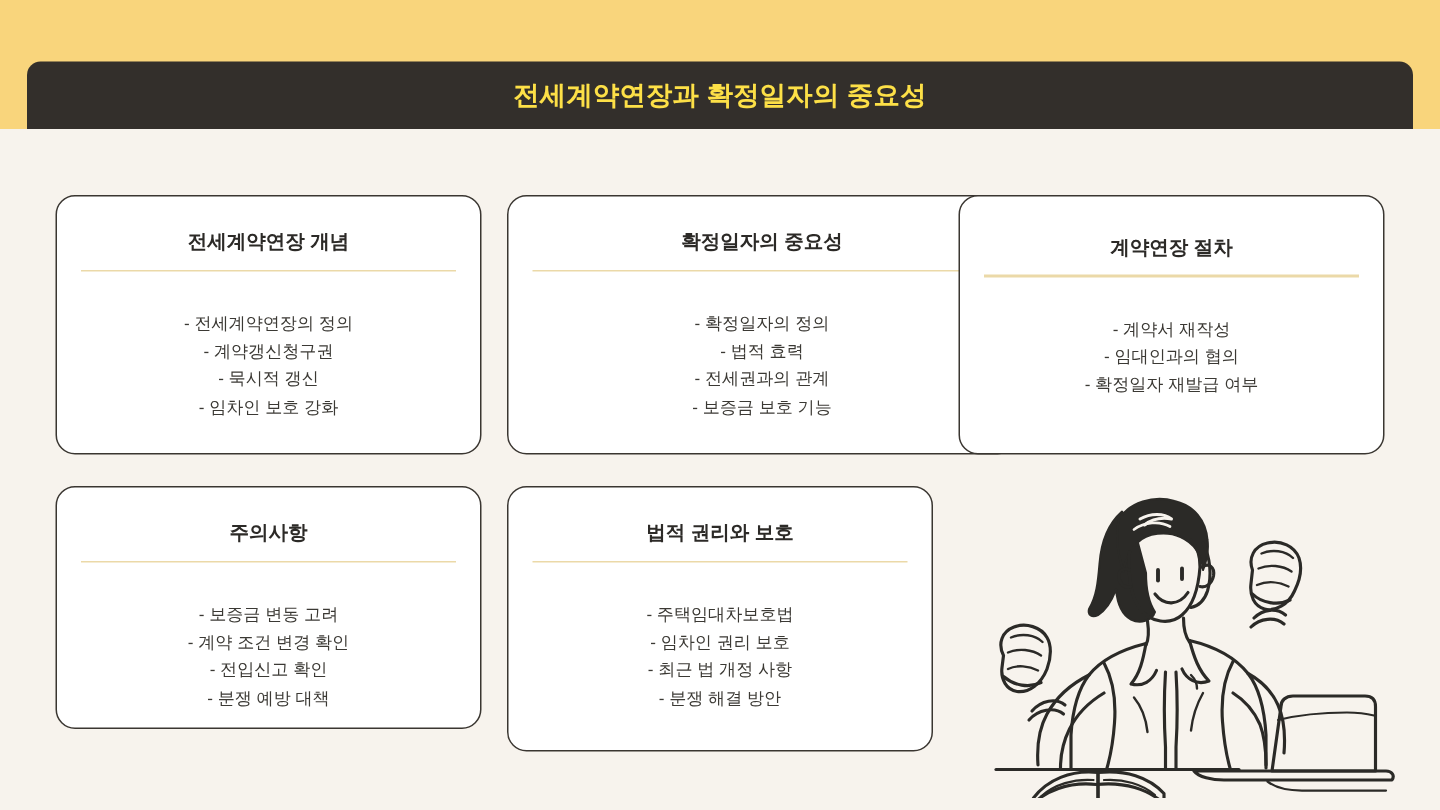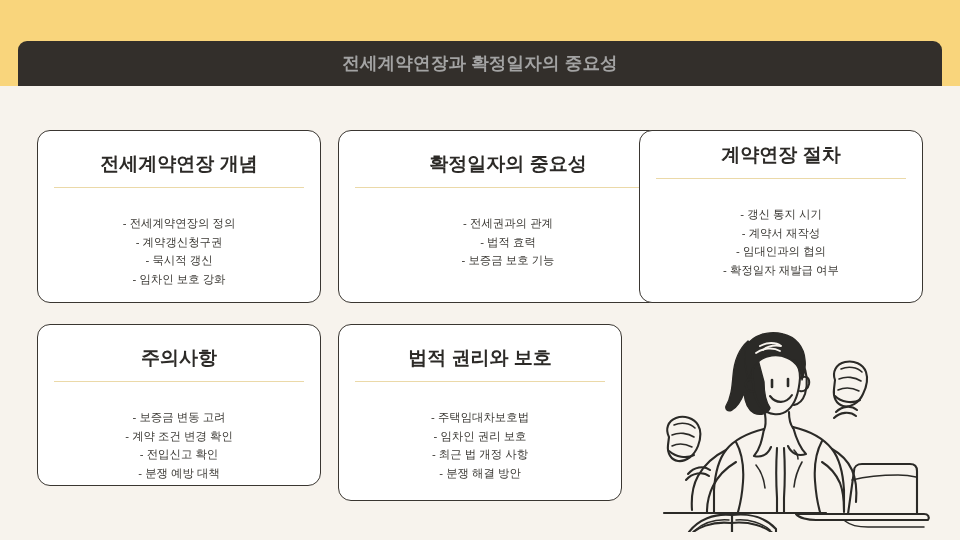--- a/index.html
+++ b/index.html
@@ -37,42 +37,42 @@
     top: 41px;
     width: 924px;
     height: 45px;
     background: #332F2B;
     border-radius: 9px 9px 0 0;
     display: flex;
     align-items: center;
     justify-content: center;
   }
   #title-text {
-    color: #a3a3a3;
+    color: #fde047;
     font-size: 17.5px;
     font-weight: bold;
     letter-spacing: 0.2px;
     line-height: 1;
     white-space: nowrap;
   }
 
   
   .card {
     position: absolute;
     background: #FFFFFF;
     border: 1.4px solid #3A3631;
     border-radius: 13px;
     box-sizing: border-box;
     display: flex;
     flex-direction: column;
     align-items: center;
     padding: 22px 16px 16px 16px;
   }
   .card-title {
-    font-size: 19px;
+    font-size: 13px;
     font-weight: bold;
     color: #2C2A27;
     line-height: 1.2;
     text-align: center;
     white-space: nowrap;
   }
   .card-divider {
     width: 100%;
     height: 1.6px;
     background: #EBD9A8;
@@ -130,31 +130,31 @@
       <li>-  계약갱신청구권</li>
       <li>-  묵시적 갱신</li>
       <li>-  임차인 보호 강화</li>
     </ul>
   </div>
 
   <div class="card" id="card-2">
     <div class="card-title">확정일자의 중요성</div>
     <div class="card-divider"></div>
     <ul class="card-list">
+      <li>-  확정일자의 정의</li>
+      <li>-  법적 효력</li>
       <li>-  전세권과의 관계</li>
-      <li>-  법적 효력</li>
       <li>-  보증금 보호 기능</li>
     </ul>
   </div>
 
   <div class="card" id="card-3">
     <div class="card-title">계약연장 절차</div>
     <div class="card-divider"></div>
     <ul class="card-list">
-      <li>-  갱신 통지 시기</li>
       <li>-  계약서 재작성</li>
       <li>-  임대인과의 협의</li>
       <li>-  확정일자 재발급 여부</li>
     </ul>
   </div>
 
   <div class="card" id="card-4">
     <div class="card-title">주의사항</div>
     <div class="card-divider"></div>
     <ul class="card-list">

